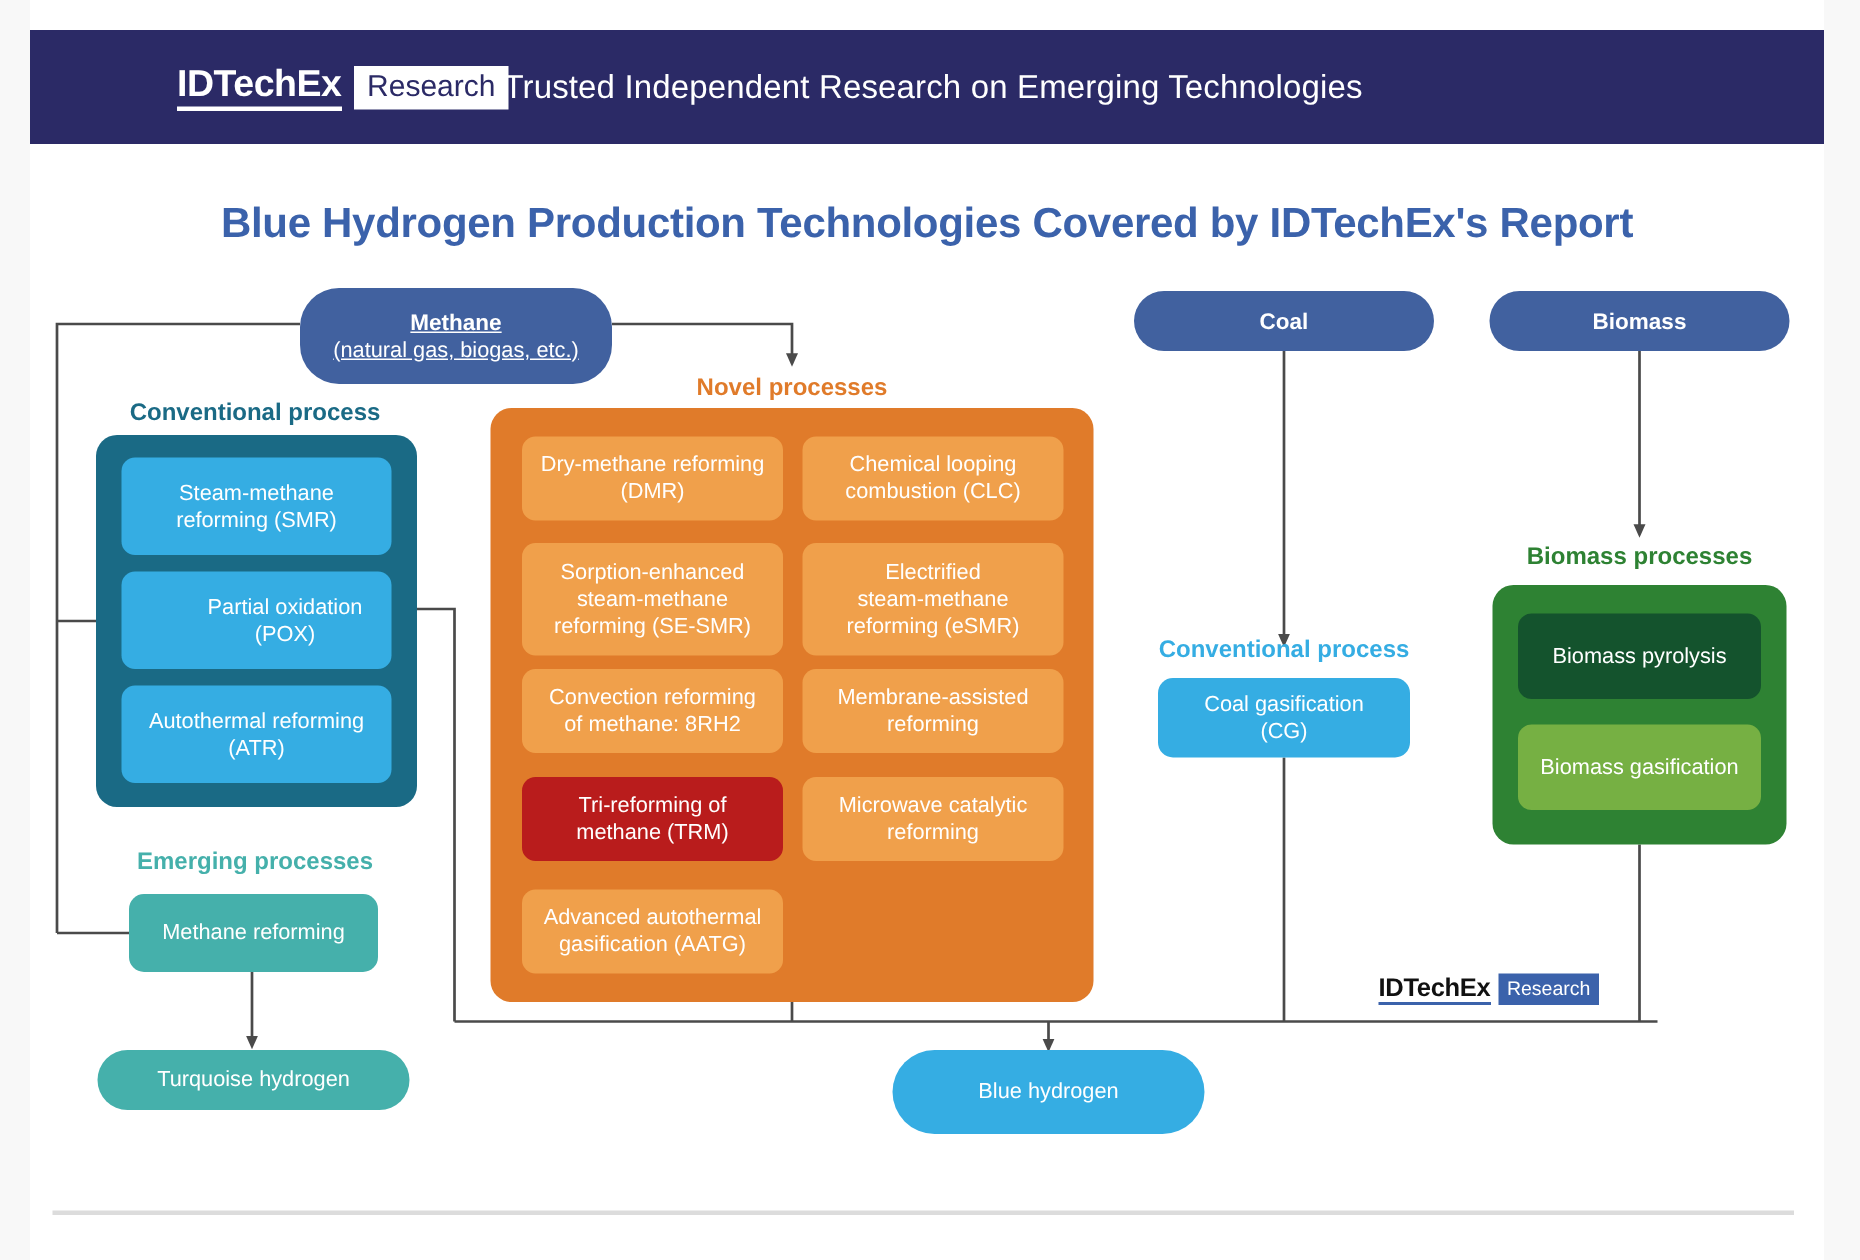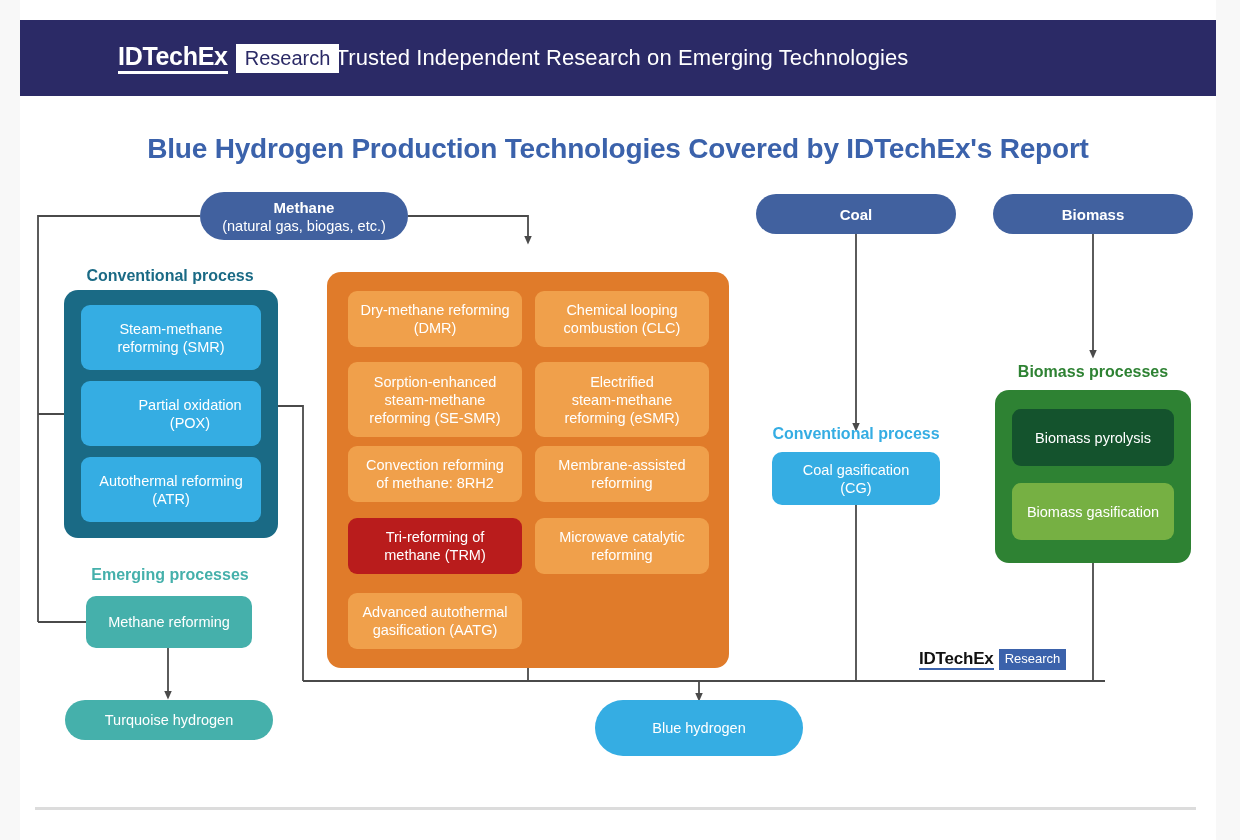--- a/index.html
+++ b/index.html
@@ -234,21 +234,21 @@
       <path d="M856,232 L856,427" marker-end="url(#arrow)"></path>
 
       <path d="M856,505 L856,681"></path>
 
       <path d="M1093,232 L1093,354" marker-end="url(#arrow)"></path>
 
       <path d="M1093,563 L1093,681"></path>
     </g>
   </svg>
 
-  <div class="node pill" style="left:200px; top:192px; width:208px; height:48px;">
+  <div class="node pill" style="left:200px; top:192px; width:208px; height:64px;text-decoration:underline;">
     <span>Methane</span>
     <span class="sub">(natural gas, biogas, etc.)</span>
   </div>
 
   <div class="node pill" style="left:756px; top:194px; width:200px; height:40px;">
     <span>Coal</span>
   </div>
 
   <div class="node pill" style="left:993px; top:194px; width:200px; height:40px;">
     <span>Biomass</span>
@@ -262,20 +262,21 @@
   </div>
   <div class="item" style="left:81px; top:381px; width:180px; height:65px; background:#35ade3;padding-left:44px;">
     <span style="white-space:pre-line;">Partial oxidation
 (POX)</span>
   </div>
   <div class="item" style="left:81px; top:457px; width:180px; height:65px; background:#35ade3;">
     <span style="white-space:pre-line;">Autothermal reforming
 (ATR)</span>
   </div>
 
+  <div class="grouplabel" style="left:398px; top:250px; width:260px; color:#e07b2a;">Novel processes</div>
   <div class="group-box" style="position:absolute; left:327px; top:272px; width:402px; height:396px; background:#e07b2a;"></div>
 
   <div class="item" style="left:348px; top:291px; width:174px; height:56px; background:#f0a04b;">
     <span style="white-space:pre-line;">Dry-methane reforming
 (DMR)</span>
   </div>
   <div class="item" style="left:348px; top:362px; width:174px; height:75px; background:#f0a04b;">
     <span style="white-space:pre-line;">Sorption-enhanced
 steam-methane
 reforming (SE-SMR)</span>

